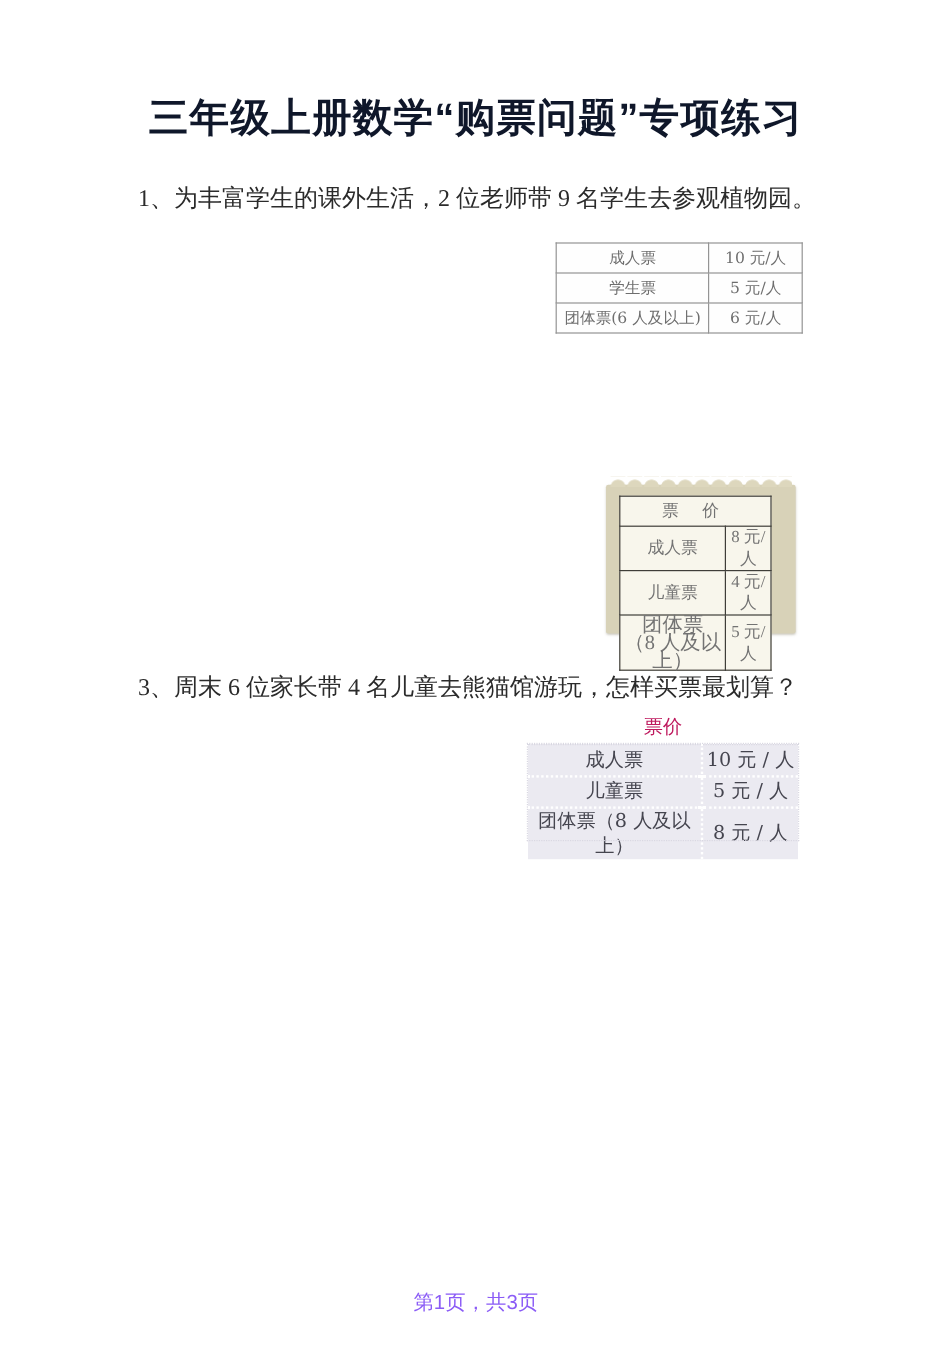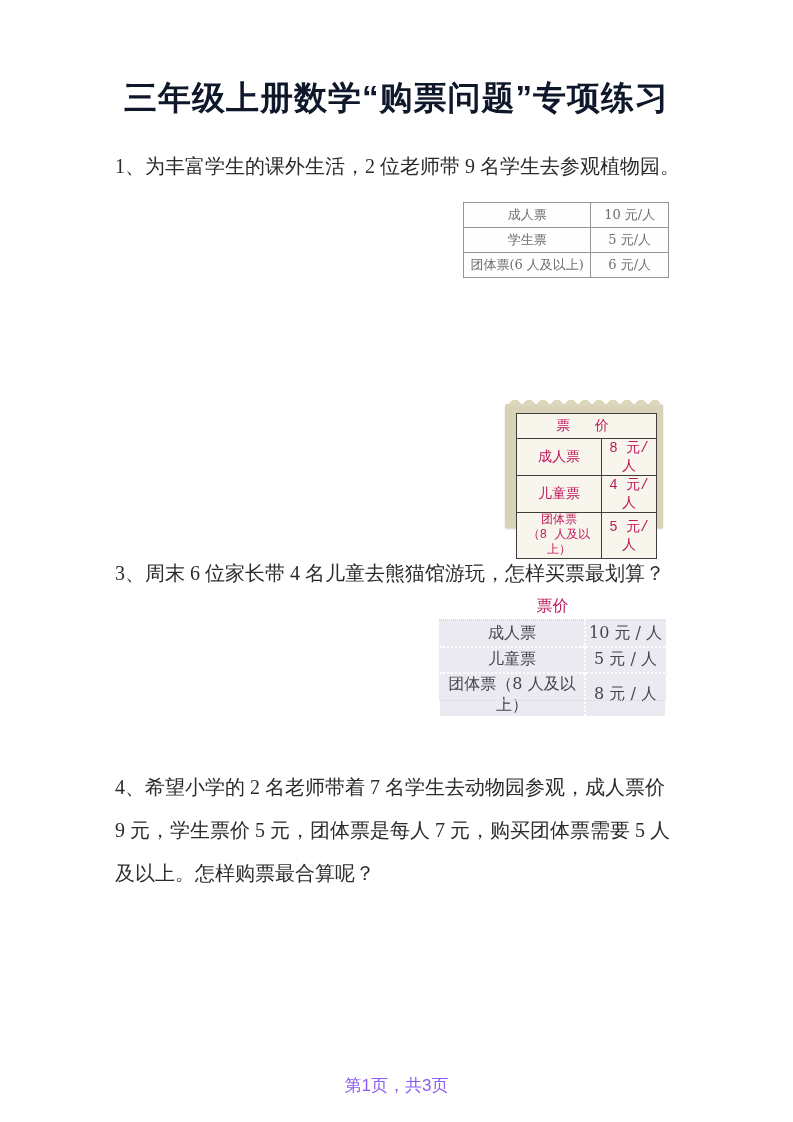--- a/index.html
+++ b/index.html
@@ -39,31 +39,31 @@
     position:absolute; left:505px; top:404px; width:158px; height:124px;
     background:#d8d2b8; border-radius:2px;
     box-shadow:0 1px 2px rgba(120,115,90,.35);
   }
   .scan::before {
     content:""; position:absolute; top:-7px; left:3px; right:3px; height:9px;
     background-image:radial-gradient(circle at 7px 9px, #ddd7bd 6px, rgba(0,0,0,0) 6.5px);
     background-size:14px 9px; background-repeat:repeat-x;
   }
   .table2 {
-    position:absolute; left:11px; top:9px; width:141px;
-    border-collapse:collapse; font-size:14px; color:#be185d;
-    font-family:Liberation Mono, monospace; background:#f8f6ec;
+    position:absolute; left:11px; top:9px; width:127px;
+    border-collapse:collapse; font-size:14px; color:#737373;
+    font-family:Liberation Serif, serif; background:#f8f6ec;
   }
   .table2 th, .table2 td {
     border:1.5px solid #3f3e39; text-align:center; font-weight:normal;
   }
   .table2 th { height:25px; letter-spacing:8px; }
   .table2 td { height:25px; padding:0 2px; }
   .table2 tr.tall td { height:34px; }
-  .table2 td.wrap { white-space:pre-line; font-size:12px; line-height:15px; }
+  .table2 td.wrap { white-space:pre-line; font-size:17px; line-height:15px; }
 
   
   .t3-title {
     position:absolute; left:440px; top:596px; width:225px; text-align:center;
     font-size:16px; color:#be185d; font-family:"DejaVu Serif", serif;
   }
   .table3 {
     position:absolute; left:440px; top:620px; width:225px;
     border-collapse:collapse; background:#ebeaf1;
     font-size:16px; color:#45454f; font-family:"DejaVu Serif", serif;
@@ -151,21 +151,16 @@
       <td class="col-price">5 元 / 人</td>
     </tr>
     <tr>
       <td>团体票（8 人及以上）</td>
       <td class="col-price">8 元 / 人</td>
     </tr>
   </tbody>
     </table>
   <div class="table3-wrap"></div>
 
-  <div class="question q4">
-    <span class="line">4、希望小学的 2 名老师带着 7 名学生去动物园参观，成人票价</span>
-    <span class="line">9 元，学生票价 5 元，团体票是每人 7 元，购买团体票需要 5 人</span>
-    <span class="line">及以上。怎样购票最合算呢？</span>
-  </div>
 
   <div class="footer">第1页，共3页</div>
 
 </div>
 
 </body></html>

